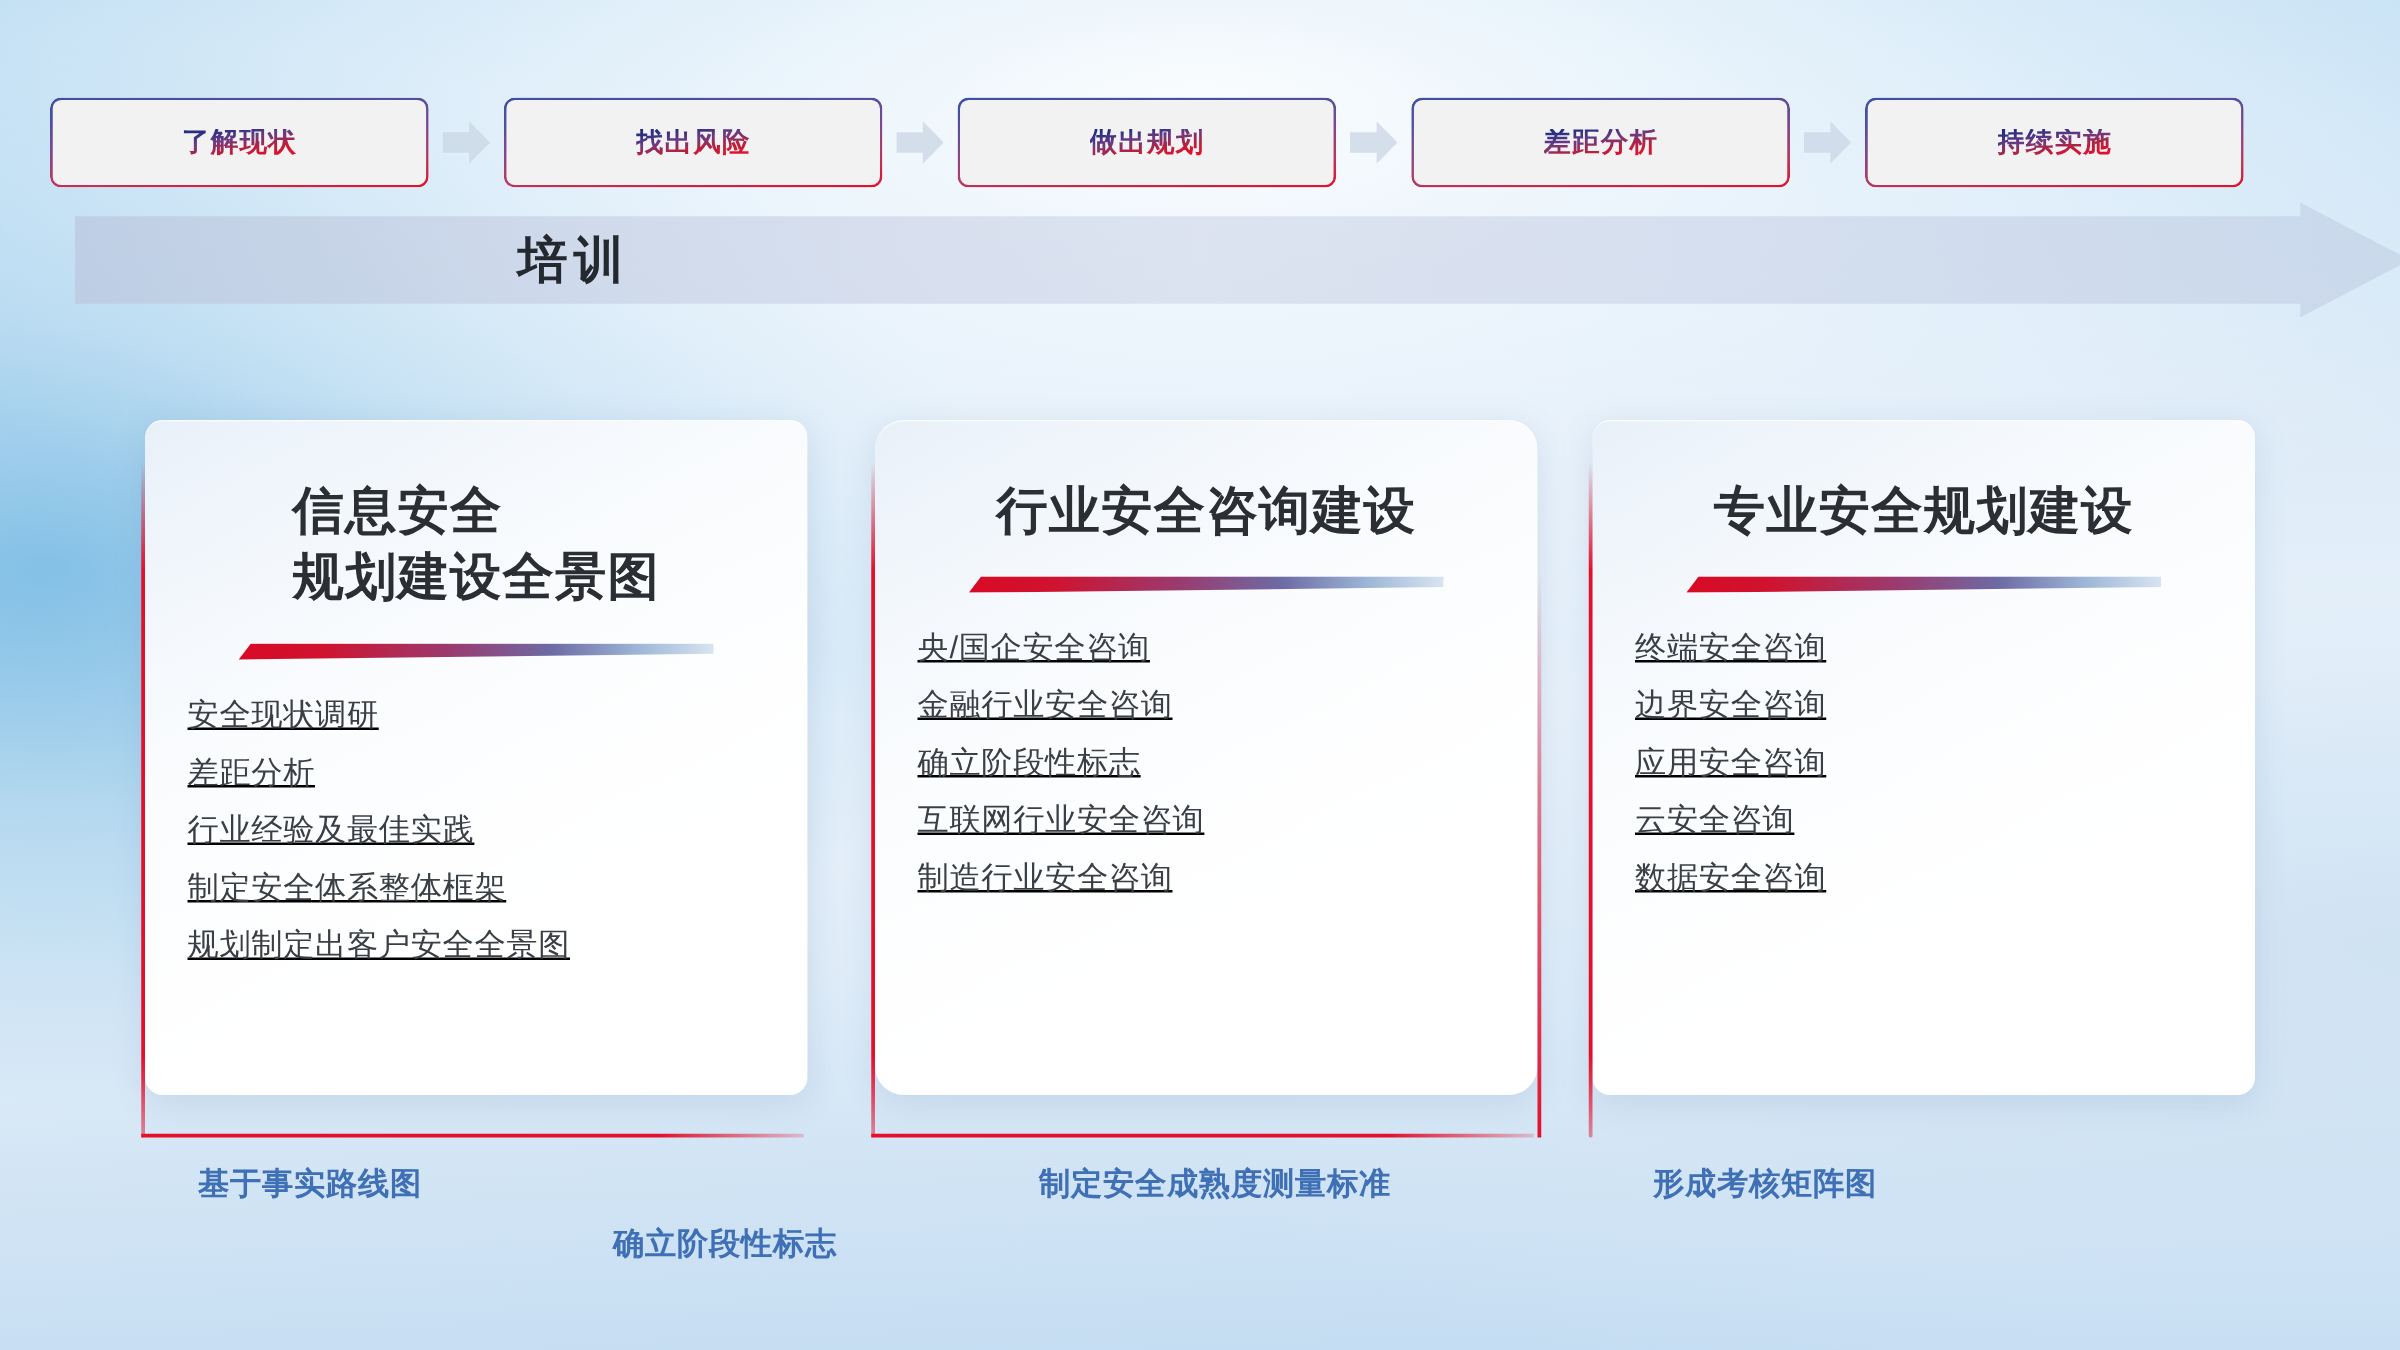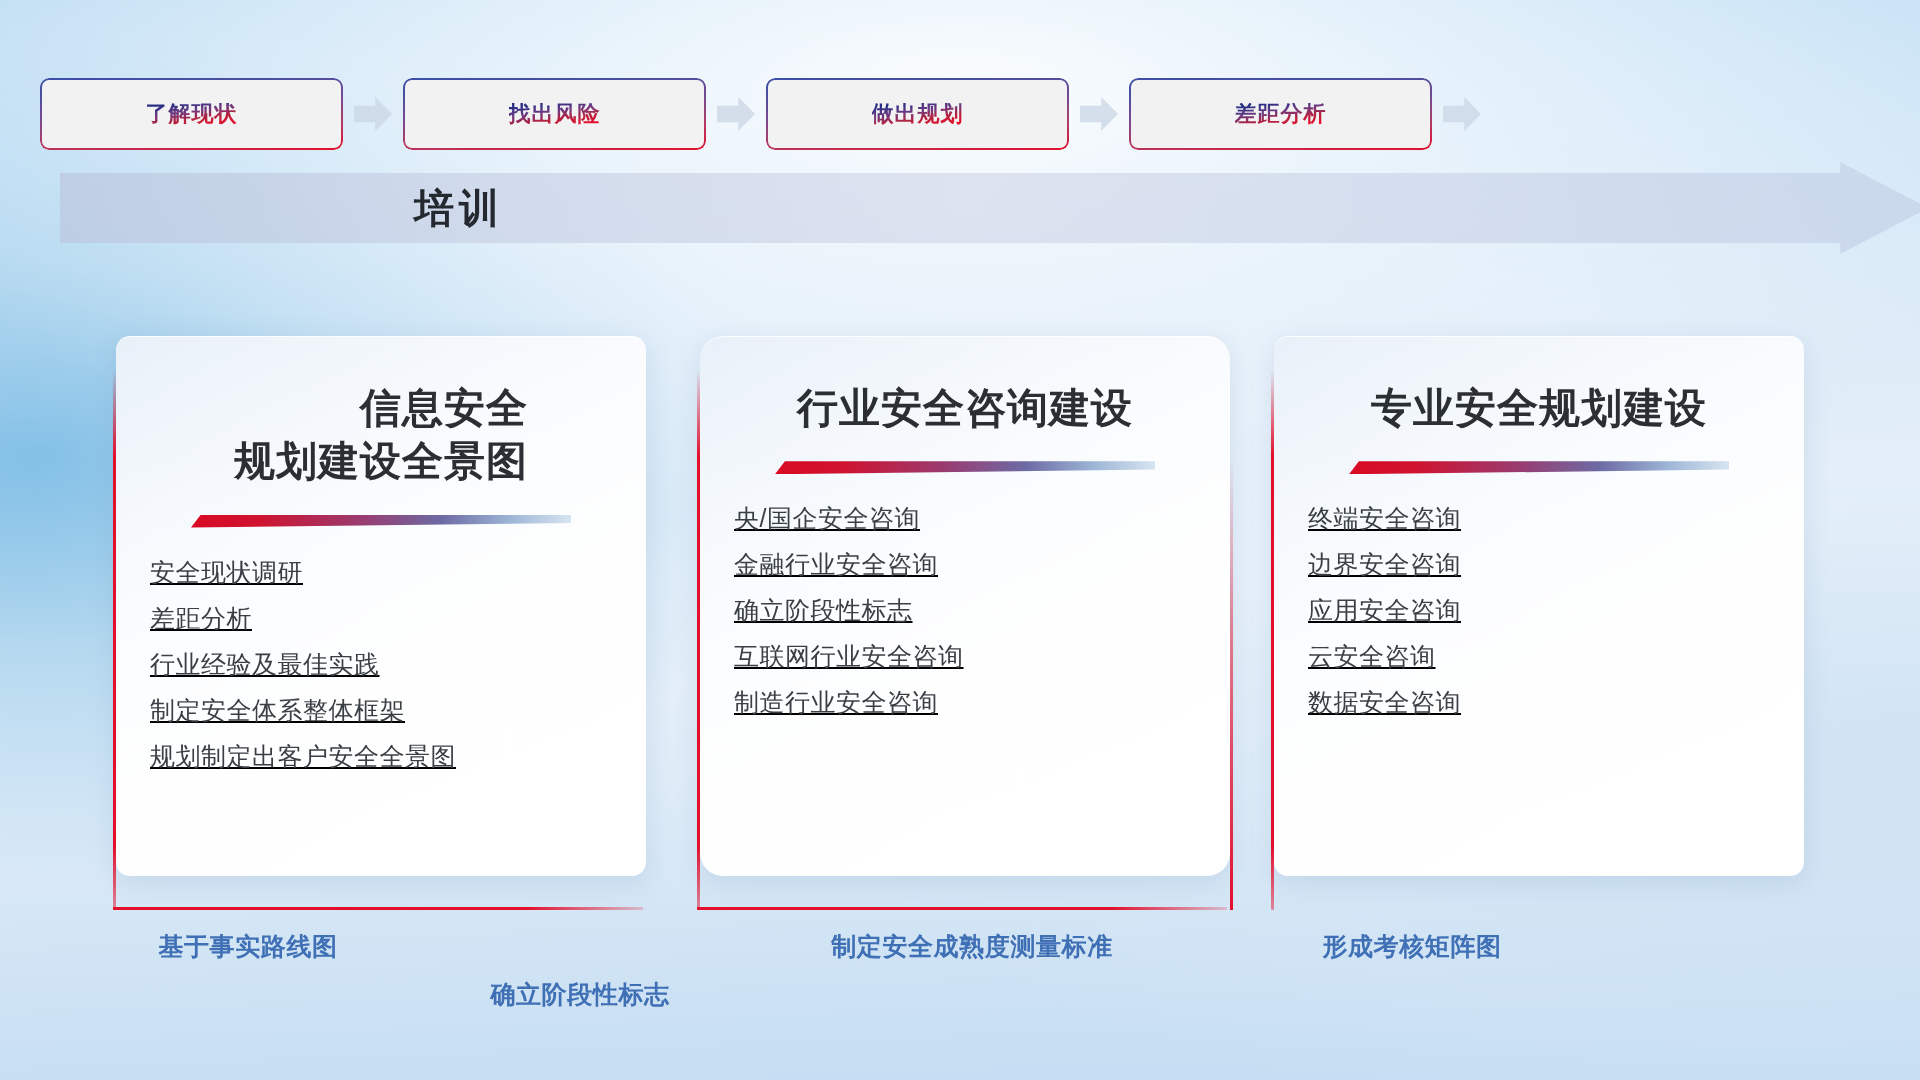--- a/index.html
+++ b/index.html
@@ -168,21 +168,21 @@
     box-sizing: border-box;
     display: flex;
     flex-direction: column;
     align-items: center;
   }
   .card-title {
     font-size: 41px;
     font-weight: 700;
     color: #2b2f33;
     line-height: 1.3;
-    text-align: right;
+    text-align: left;
     letter-spacing: 1px;
     white-space: pre-line;
   }
   .card-divider {
     margin-top: 26px;
     width: 380px;
     height: 13px;
     background: linear-gradient(90deg, #d90a24 0%, #cf1330 18%, #9b3a6e 44%, #6d6ba5 66%, #9db6d6 84%, #d8e4f1 100%);
     clip-path: polygon(2.6% 0%, 100% 0%, 100% 64%, 0% 100%);
   }
@@ -248,20 +248,23 @@
         <span class="glyph"></span>
       </div>
 
     <div class="flow-step">
       <span class="flow-step-label">差距分析</span>
     </div>
     <div class="flow-arrow">
         <span class="glyph"></span>
       </div>
 
+    <div class="flow-step">
+      <span class="flow-step-label">持续实施</span>
+    </div>
   </div>
 
   <div id="training-band">
     <div class="band-shape"></div>
     <div id="training-title">培训</div>
   </div>
 
   <div id="cards">
 
     <div class="card" style="left:116px;">

